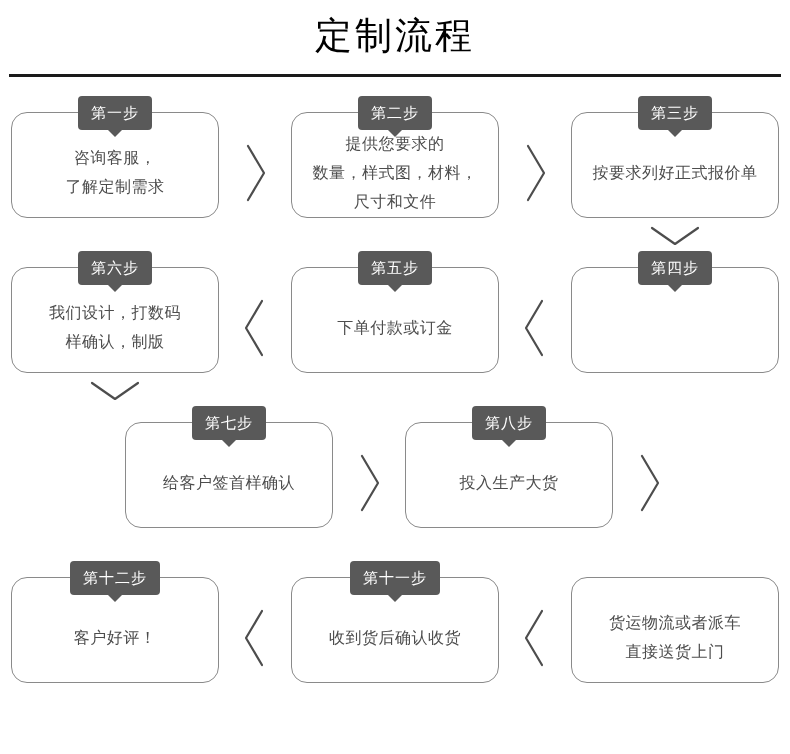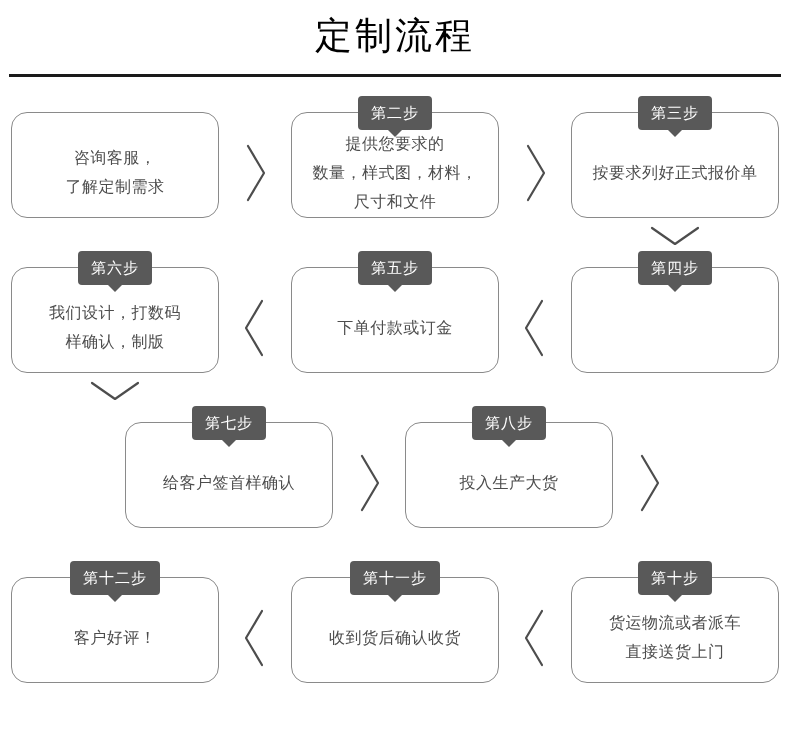--- a/index.html
+++ b/index.html
@@ -152,20 +152,21 @@
 
 <div class="page-header">
   <h1 class="page-title">定制流程</h1>
   <div class="title-rule"></div>
 </div>
 
 <div class="flow" id="flow-root">
     <div class="flow-row">
       <div class="cell">
         <div class="step-card">
+          <div class="step-badge">第一步</div>
           <div class="step-body">
             <span class="ln">咨询客服，</span>
             <span class="ln">了解定制需求</span>
           </div>
         </div>
       </div>
       <div class="connector">
         <svg width="30" height="62" viewBox="0 0 30 62">
           <polyline class="chev-stroke" points="8,4 24,31 8,58"></polyline>
         </svg>
@@ -262,21 +263,20 @@
       </div>
       <div class="connector">
         <svg width="30" height="62" viewBox="0 0 30 62">
           <polyline class="chev-stroke" points="8,4 24,31 8,58"></polyline>
         </svg>
       </div>
     </div>
     <div class="flow-row rtl">
       <div class="cell">
         <div class="step-card">
-          <div class="step-badge">第十步</div>
           <div class="step-body">
             <span class="ln">货运物流或者派车</span>
             <span class="ln">直接送货上门</span>
           </div>
         </div>
       </div>
       <div class="connector">
         <svg width="30" height="62" viewBox="0 0 30 62">
           <polyline class="chev-stroke" points="22,4 6,31 22,58"></polyline>
         </svg>

